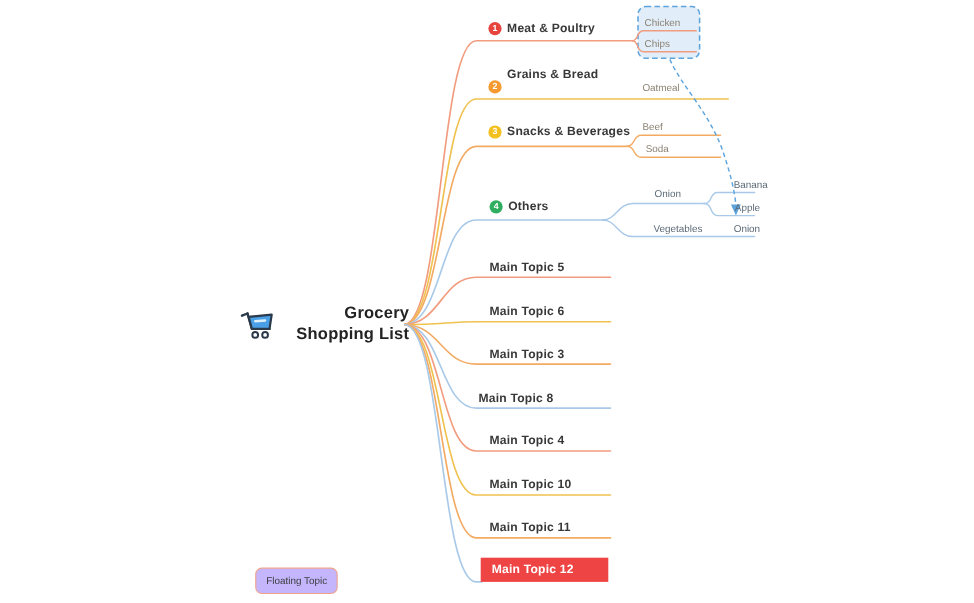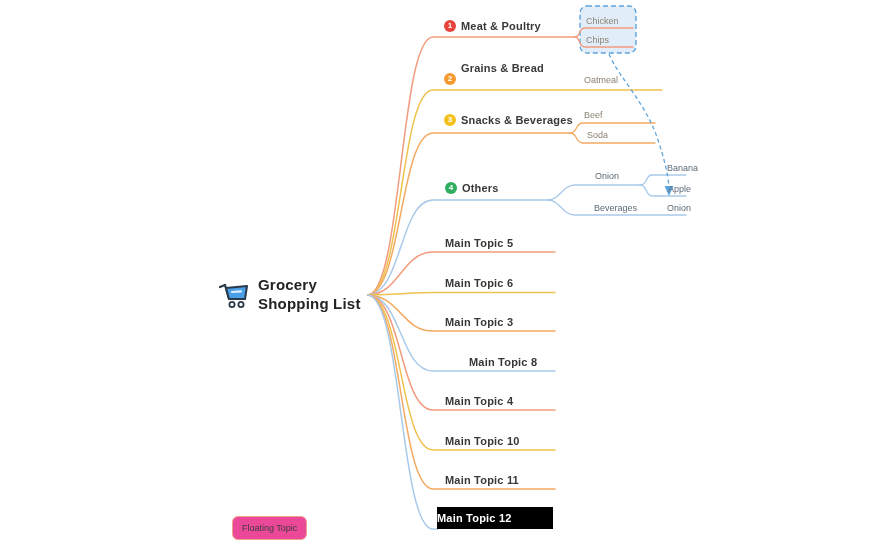--- a/index.html
+++ b/index.html
@@ -16,33 +16,33 @@
     position:absolute;font-size:9px;font-weight:400;color:#8C8274;
     white-space:nowrap;line-height:10px;cursor:default;
   }
   .sub-label.cool{color:#5D6B77;padding-left:12px;}
   .badge{
     position:absolute;width:12px;height:12px;border-radius:50%;
     color:#fff;font-size:8px;font-weight:700;line-height:12px;text-align:center;
   }
   .b1{background:#E8443E;} .b2{background:#F59A31;} .b3{background:#F3C11E;} .b4{background:#2FAE5F;}
   #root-topic{
-    position:absolute;left:258px;top:275px;width:114px;text-align:left;
+    position:absolute;left:258px;top:275px;width:114px;text-align:right;
     font-size:15px;font-weight:800;color:#232323;line-height:19px;letter-spacing:.2px;
   }
   #cart{position:absolute;left:217px;top:278px;}
   #topic12-box{
     position:absolute;left:437px;top:507px;width:116px;height:22px;
-    background:#000000;color:#ffffff;font-size:11px;font-weight:700;
-    line-height:22px;box-sizing:border-box;letter-spacing:.2px;
+    background:#ef4444;color:#ffffff;font-size:11px;font-weight:700;
+    line-height:22px;padding-left:10px;box-sizing:border-box;letter-spacing:.2px;
     white-space:nowrap;
   }
   #floating-topic{
     position:absolute;left:232px;top:516px;
-    border:1px solid #F0A38C;border-radius:6px;background:#ec4899;
+    border:1px solid #F0A38C;border-radius:6px;background:#c4b5fd;
     font-size:9px;color:#3C3C3C;padding:6px 9px;white-space:nowrap;line-height:10px;
   }
 </style>
 </head>
 <body>
 
 <div id="canvas">
 
   <svg id="wires" viewBox="0 0 885 548">
 
@@ -93,32 +93,32 @@
   <div class="badge b3" style="left:444px;top:114px">3</div>
   <div class="badge b4" style="left:445px;top:182px">4</div>
 
   <div class="main-label" style="left:461px;top:20px">Meat &amp; Poultry</div>
   <div class="main-label" style="left:461px;top:62px">Grains &amp; Bread</div>
   <div class="main-label" style="left:461px;top:114px">Snacks &amp; Beverages</div>
   <div class="main-label" style="left:462px;top:182px">Others</div>
   <div class="main-label" style="left:445px;top:237px">Main Topic 5</div>
   <div class="main-label" style="left:445px;top:277px">Main Topic 6</div>
   <div class="main-label" style="left:445px;top:316px">Main Topic 3</div>
-  <div class="main-label" style="left:469px;top:356px">Main Topic 8</div>
+  <div class="main-label" style="left:435px;top:356px">Main Topic 8</div>
   <div class="main-label" style="left:445px;top:395px">Main Topic 4</div>
   <div class="main-label" style="left:445px;top:435px">Main Topic 10</div>
   <div class="main-label" style="left:445px;top:474px">Main Topic 11</div>
   <div id="topic12-box">Main Topic 12</div>
 
   <div class="sub-label" style="left:586px;top:16px">Chicken</div>
   <div class="sub-label" style="left:586px;top:35px">Chips</div>
   <div class="sub-label" style="left:584px;top:75px">Oatmeal</div>
   <div class="sub-label" style="left:584px;top:110px">Beef</div>
   <div class="sub-label" style="left:587px;top:130px">Soda</div>
   <div class="sub-label cool" style="left:583px;top:171px">Onion</div>
   <div class="sub-label cool" style="left:655px;top:163px">Banana</div>
   <div class="sub-label cool" style="left:656px;top:184px">Apple</div>
-  <div class="sub-label cool" style="left:582px;top:203px">Beverages</div>
+  <div class="sub-label cool" style="left:582px;top:203px">Vegetables</div>
   <div class="sub-label cool" style="left:655px;top:203px">Onion</div>
 
   <div id="floating-topic">Floating Topic</div>
 
 </div>
 
 </body></html>

